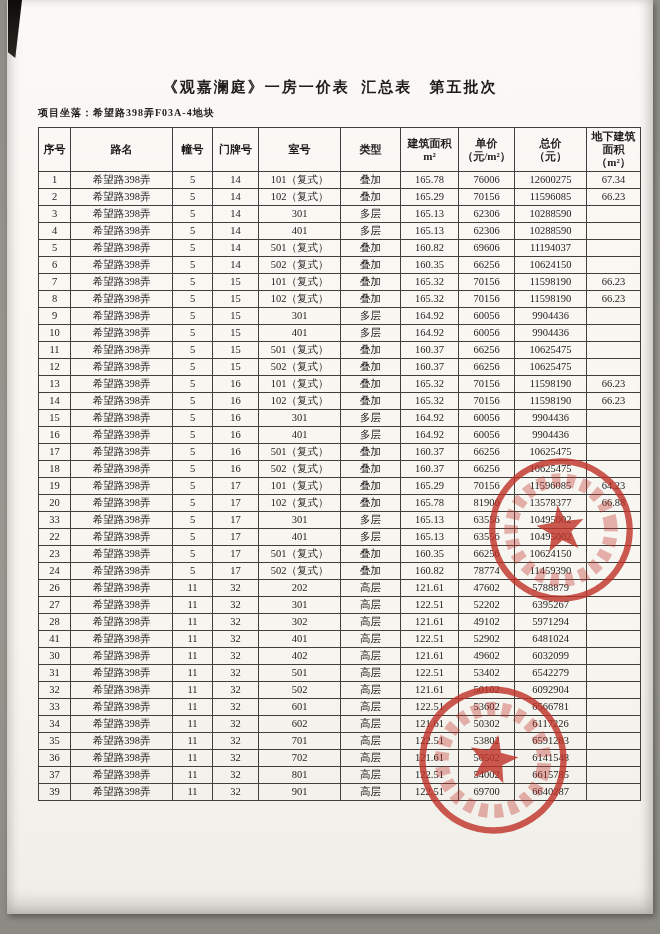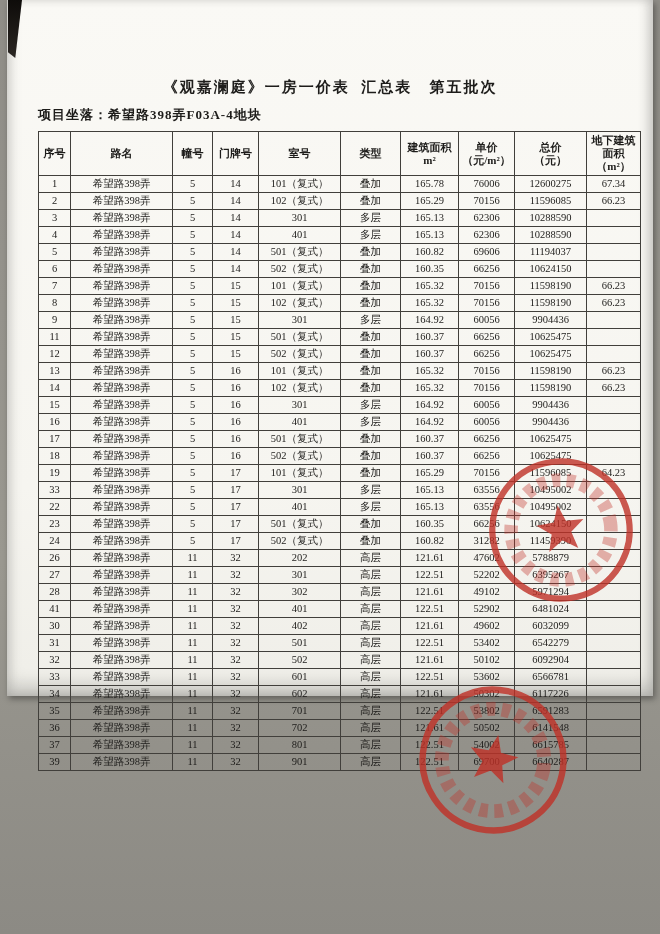--- a/index.html
+++ b/index.html
@@ -11,41 +11,41 @@
     font-family: "Liberation Serif", "DejaVu Serif", serif;
     color: #1d1c1a;
     overflow: hidden;
   }
   .photo {
     position: relative; width: 660px; height: 934px; overflow: hidden;
     background: linear-gradient(180deg, #8f8d87 0%, #9a9890 60%, #8c8a84 100%);
   }
   .page {
     position: absolute; left: 7px; top: 0;
-    width: 646px; height: 696px;
+    width: 646px; height: 914px;
     background: linear-gradient(180deg, #faf9f5 0%, #f6f5f0 70%, #efeee8 100%);
     box-shadow: inset -6px 0 10px rgba(0,0,0,.10),
                 inset 4px 0 8px rgba(0,0,0,.08),
                 inset 0 -12px 16px rgba(0,0,0,.16),
                 2px 3px 6px rgba(0,0,0,.35);
   }
   .fold-mark {
     position: absolute; left: 1px; top: 0; width: 14px; height: 58px;
     background: linear-gradient(180deg, #0e0c0a, #2a2622);
     clip-path: polygon(0 0, 100% 0, 52% 100%, 0 90%);
   }
   .title {
     margin: 0; padding-top: 78px;
     text-align: center;
     font-size: 15px; font-weight: bold; letter-spacing: 2px;
     white-space: pre;
   }
   .location {
     margin: 9px 0 7px 31px;
-    font-size: 13px; font-weight: bold; letter-spacing: 1px;
+    font-size: 10px; font-weight: bold; letter-spacing: 1px;
   }
   table.price-table {
     border-collapse: collapse; table-layout: fixed;
     width: 602px; margin-left: 31px;
     background: transparent;
   }
   .price-table th, .price-table td {
     border: 1px solid #413f3b;
     text-align: center; vertical-align: middle;
     padding: 0 1px; overflow: hidden;
@@ -213,20 +213,32 @@
             <td>5</td>
             <td>15</td>
             <td>301</td>
             <td>多层</td>
             <td>164.92</td>
             <td>60056</td>
             <td>9904436</td>
             <td></td>
           </tr>
           <tr>
+            <td>10</td>
+            <td>希望路398弄</td>
+            <td>5</td>
+            <td>15</td>
+            <td>401</td>
+            <td>多层</td>
+            <td>164.92</td>
+            <td>60056</td>
+            <td>9904436</td>
+            <td></td>
+          </tr>
+          <tr>
             <td>11</td>
             <td>希望路398弄</td>
             <td>5</td>
             <td>15</td>
             <td>501（复式）</td>
             <td>叠加</td>
             <td>160.37</td>
             <td>66256</td>
             <td>10625475</td>
             <td></td>
@@ -321,20 +333,32 @@
             <td>5</td>
             <td>17</td>
             <td>101（复式）</td>
             <td>叠加</td>
             <td>165.29</td>
             <td>70156</td>
             <td>11596085</td>
             <td>64.23</td>
           </tr>
           <tr>
+            <td>20</td>
+            <td>希望路398弄</td>
+            <td>5</td>
+            <td>17</td>
+            <td>102（复式）</td>
+            <td>叠加</td>
+            <td>165.78</td>
+            <td>81906</td>
+            <td>13578377</td>
+            <td>66.88</td>
+          </tr>
+          <tr>
             <td>33</td>
             <td>希望路398弄</td>
             <td>5</td>
             <td>17</td>
             <td>301</td>
             <td>多层</td>
             <td>165.13</td>
             <td>63556</td>
             <td>10495002</td>
             <td></td>
@@ -364,21 +388,21 @@
             <td></td>
           </tr>
           <tr>
             <td>24</td>
             <td>希望路398弄</td>
             <td>5</td>
             <td>17</td>
             <td>502（复式）</td>
             <td>叠加</td>
             <td>160.82</td>
-            <td>31282</td>
+            <td>78774</td>
             <td>11459390</td>
             <td></td>
           </tr>
           <tr>
             <td>26</td>
             <td>希望路398弄</td>
             <td>11</td>
             <td>32</td>
             <td>202</td>
             <td>高层</td>

